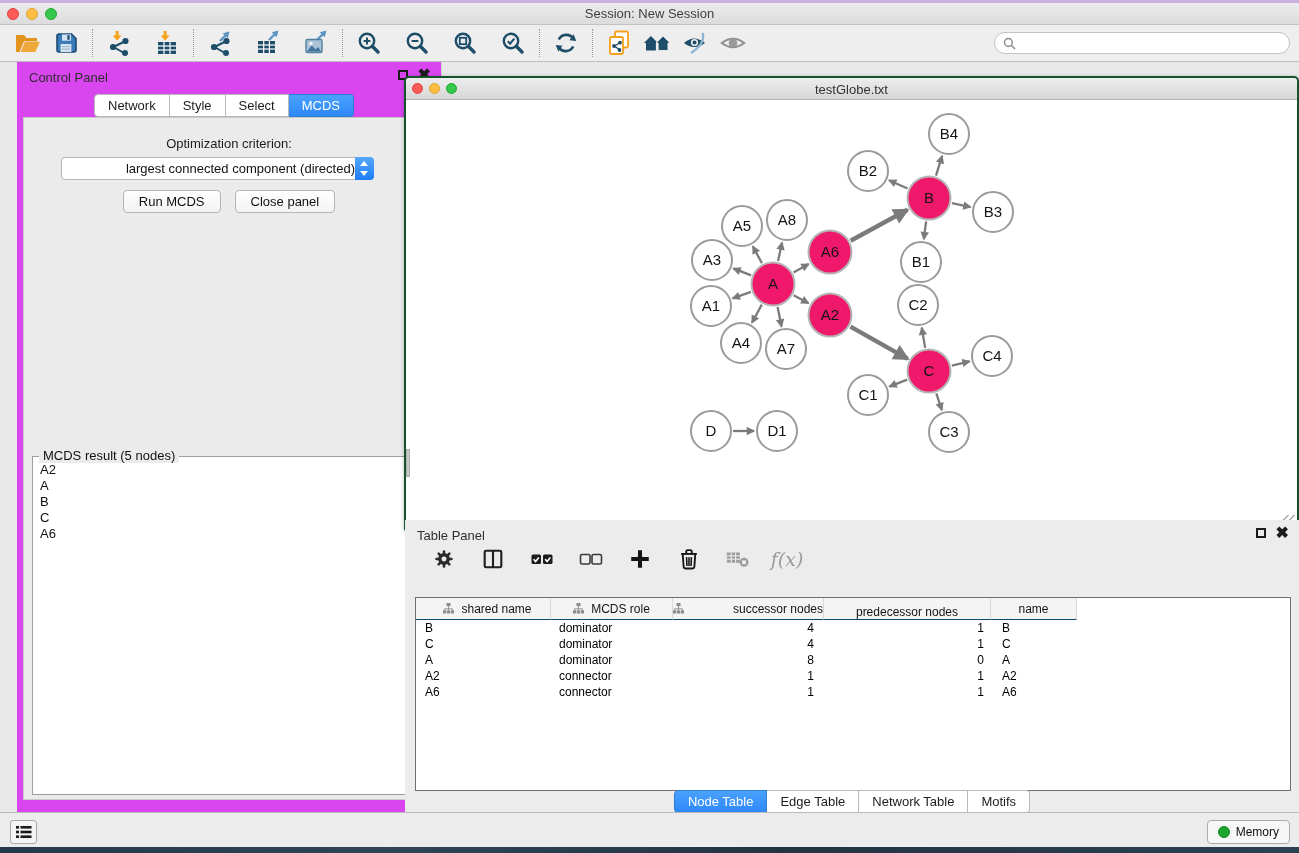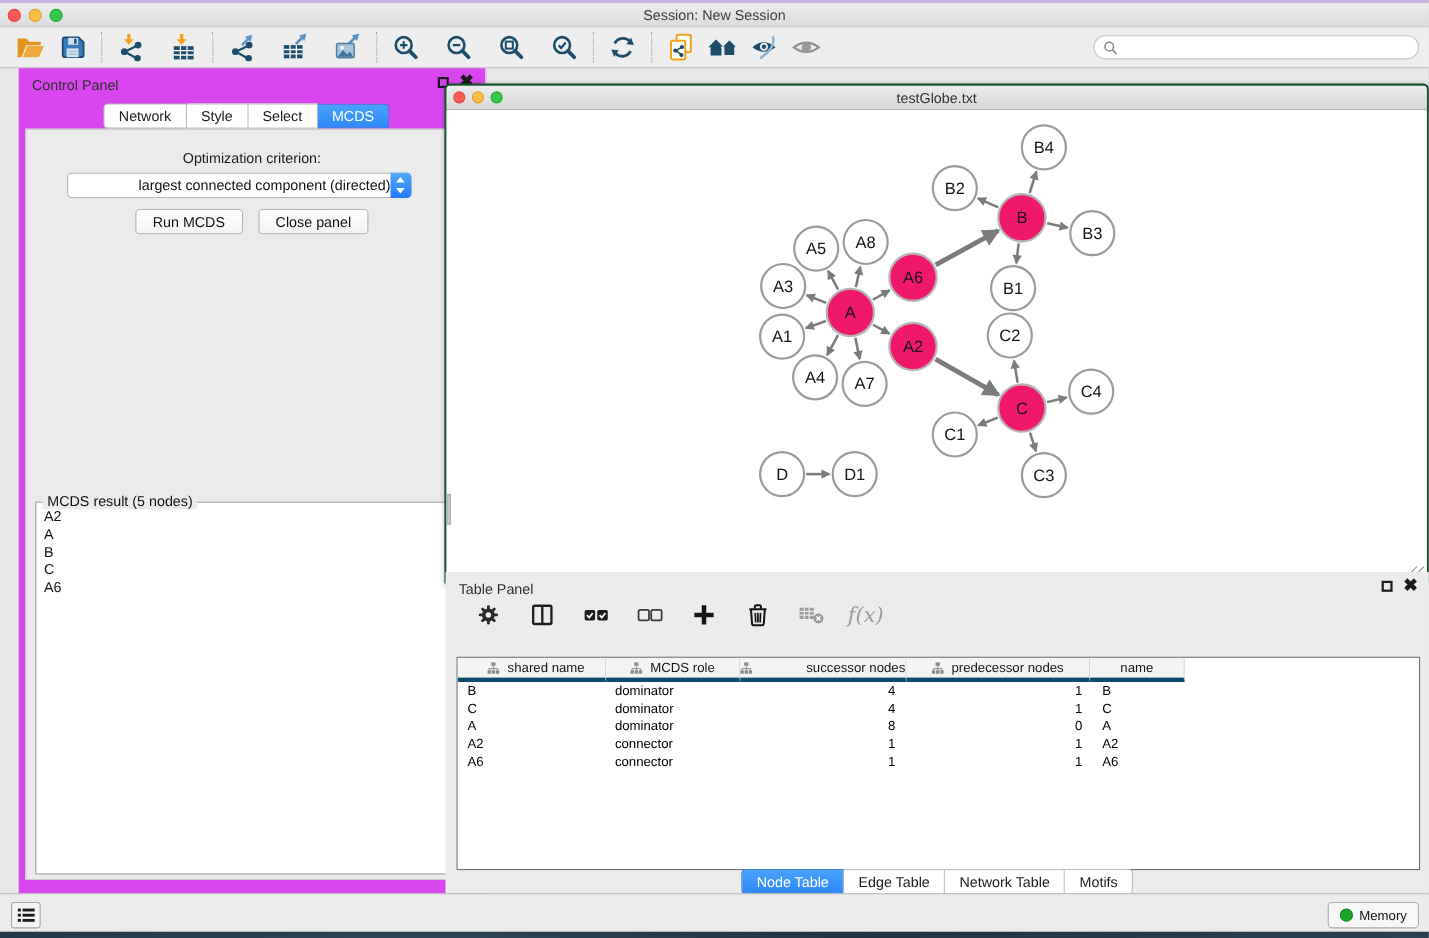--- a/index.html
+++ b/index.html
@@ -77,29 +77,29 @@
   text.node-label { font-family:"Liberation Sans", sans-serif; font-size:15px; fill:#141414; }
 
   
   .table-panel { position:absolute; left:405px; top:520px; width:894px; height:292px; background:#ececec; }
   .tp-toolbar { position:absolute; left:10px; top:26px; right:8px; height:44px; display:flex; align-items:flex-start; gap:23px; padding-left:16px; }
   .tp-icon { width:26px; height:26px; display:flex; align-items:center; justify-content:center; cursor:pointer; }
   .fx-label { font-family:"DejaVu Serif", "Liberation Serif", serif; font-style:italic; font-size:19px; color:#9a9a9a; }
 
   .tp-table { position:absolute; left:10px; right:8px; top:77px; height:194px; border:1px solid #6f6f6f; background:#fff; overflow:hidden; }
   .tp-head { display:flex; height:22px; }
-  .th-cell { background:#f4f4f4; border-right:1px solid #d9d9d9; border-bottom:4px solid #0c4a6e;
+  .th-cell { background:#f4f4f4; border-right:1px solid #d9d9d9; border-bottom:1px solid #0c4a6e;
     display:flex; align-items:center; justify-content:center; gap:7px; font-size:12px; color:#141414; cursor:pointer; }
   .tp-body { font-size:12px; color:#000; }
   .tp-row { display:flex; height:16px; align-items:center; cursor:default; }
   .td { overflow:hidden; white-space:nowrap; }
   .c0 { width:135px; padding-left:9px; }
   .c1 { width:122px; padding-left:8px; }
   .c2 { width:151px; text-align:right; padding-right:10px; }
-  .c3 { width:167px; text-align:right; padding-right:7px; }
+  .c3 { width:167px; text-align:right; padding-right:7px;flex-direction:column; }
   .c4 { width:86px; padding-left:11px; }
 
   .tp-tabs { position:absolute; top:270px; width:100%; display:flex; justify-content:center; }
 
   
   .status-bar { position:absolute; left:0; top:812px; width:100%; height:35px; background:#ececec; border-top:1px solid #b9b9b9; }
   .list-btn { position:absolute; left:10px; top:7px; width:27px; height:24px; background:#f4f4f4; border:1px solid #a8a8a8;
     border-radius:3px; display:flex; align-items:center; justify-content:center; cursor:pointer; }
   .memory-btn { position:absolute; right:9px; top:7px; height:24px; background:#f7f7f7; border:1px solid #ababab;
     border-radius:4px; display:flex; align-items:center; gap:6px; padding:0 10px; font-size:12px; color:#111; cursor:pointer; }

